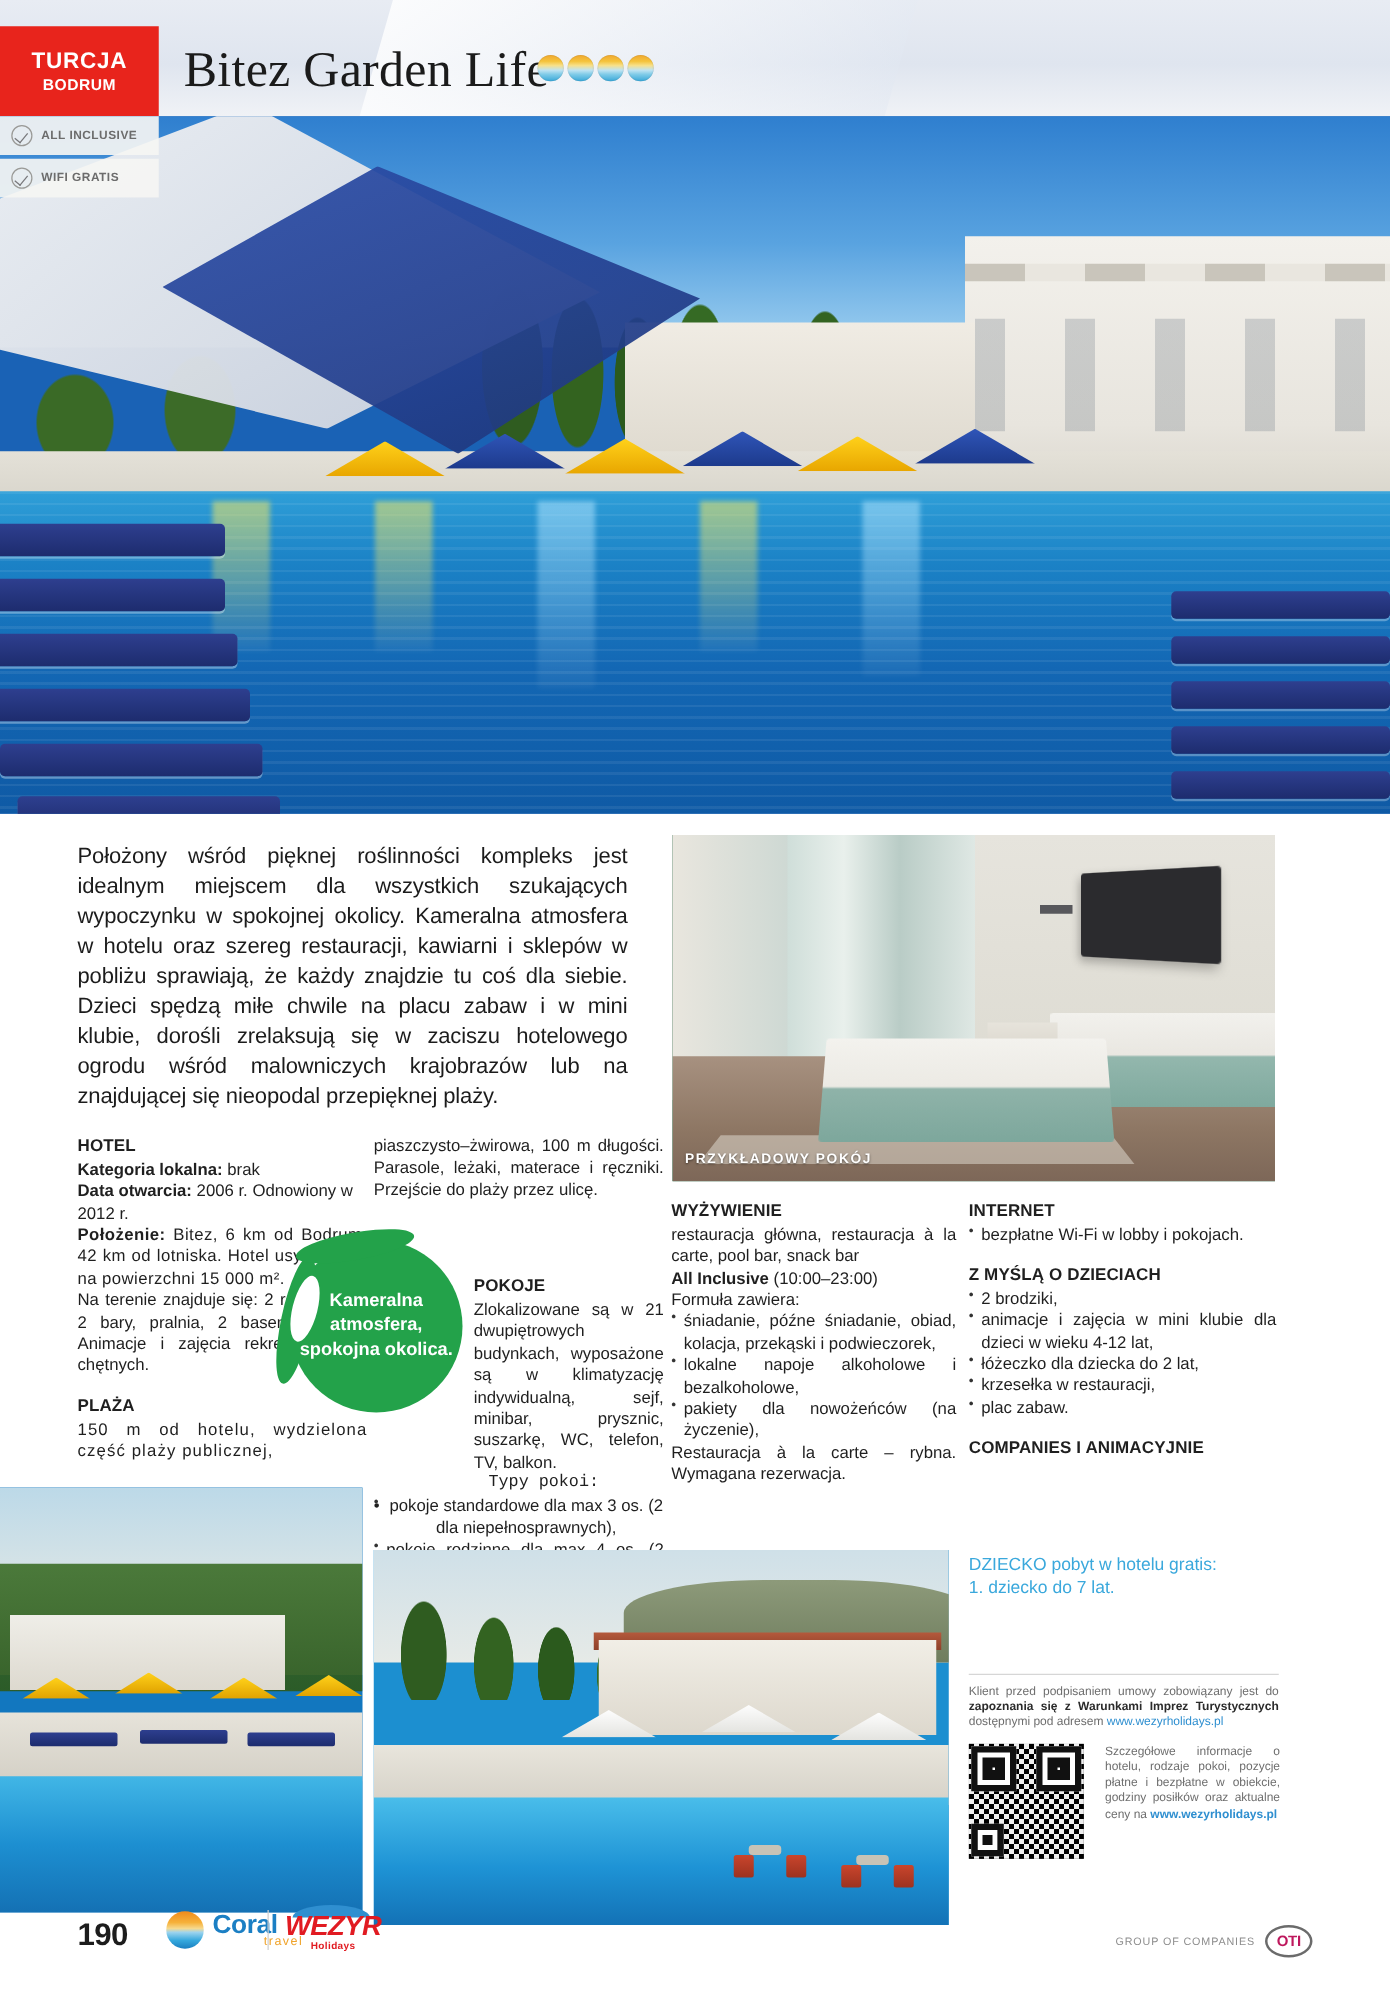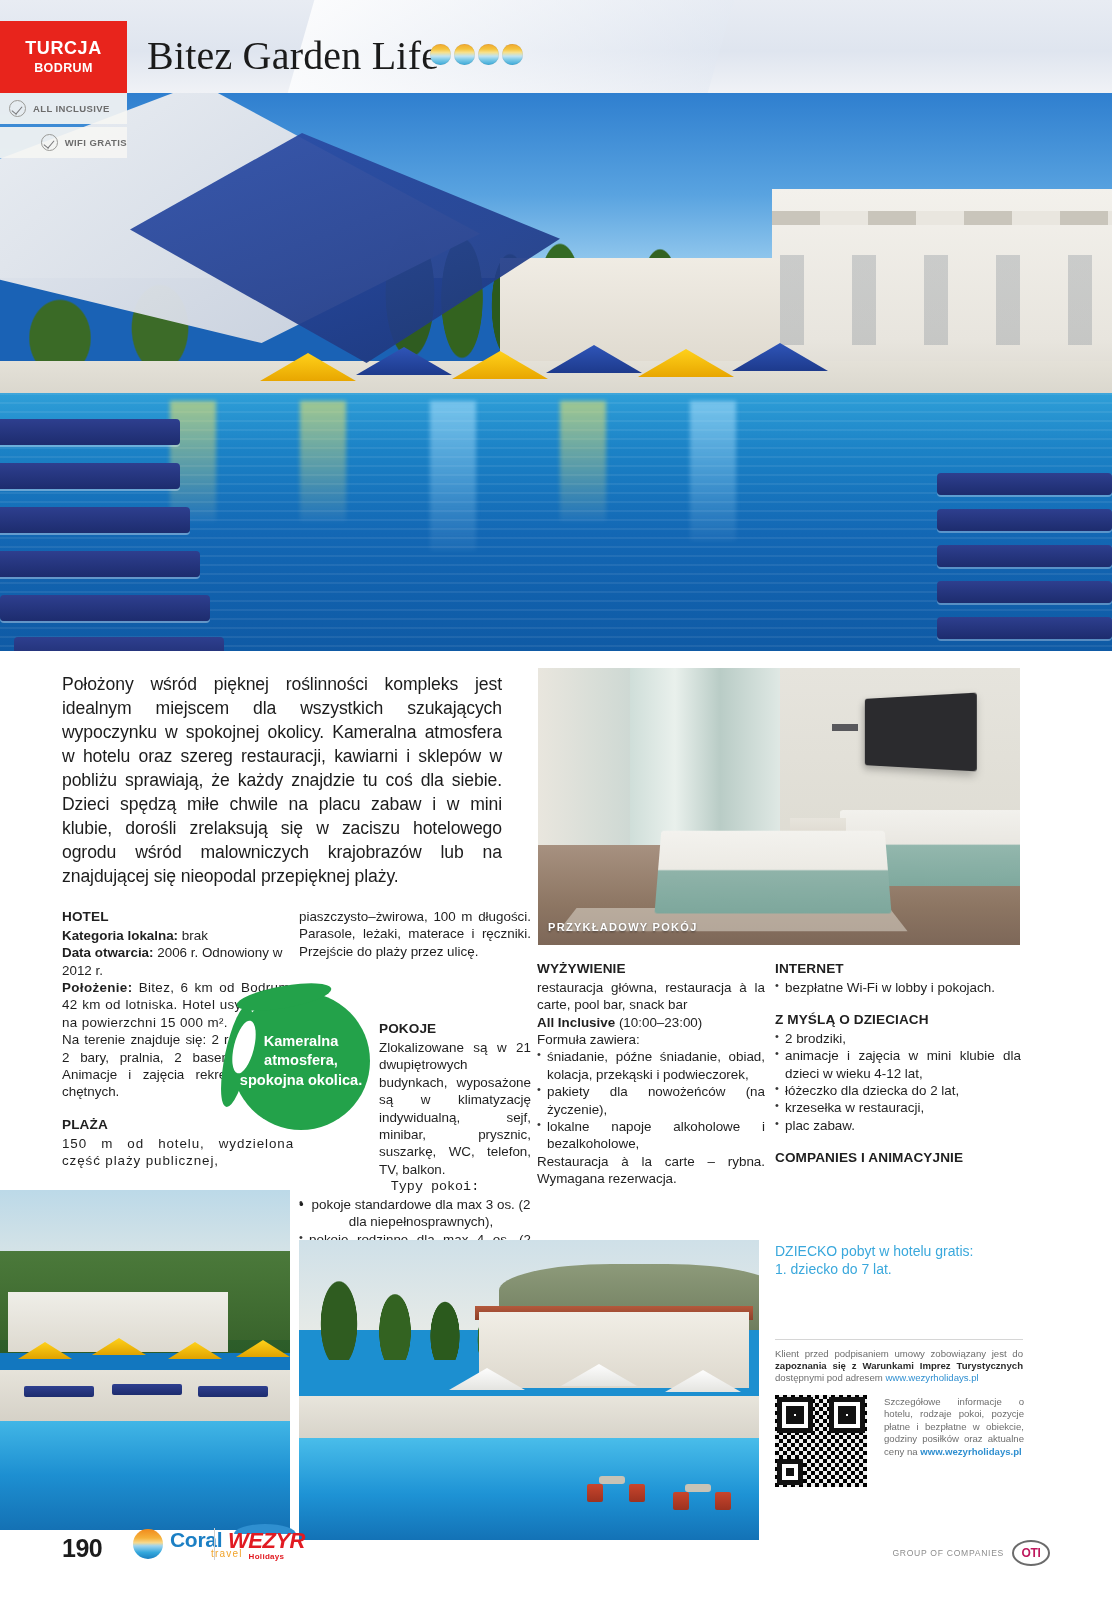--- a/index.html
+++ b/index.html
@@ -44,21 +44,21 @@
     box-shadow: inset 0 0 1px rgba(0,0,0,.25);
   }
 
   
   .badges { position:absolute; left:0; top: 93px; width: 127px; z-index: 6; }
   .badge {
     display:flex; align-items:center; gap:7px;
     background: rgba(245,245,243,.92);
     height: 31px; padding-left: 9px;
   }
-  .badge + .badge { margin-top: 3px; justify-content: flex-end; }
+  .badge + .badge { margin-top: 3px; }
   .badge-check {
     width: 17px; height: 17px; border-radius:50%;
     border: 1.2px solid #9a9a97; position:relative; flex: none;
   }
   .badge-check:after {
     content:""; position:absolute; left: 4px; top: 3px;
     width: 5px; height: 9px; border: 1.4px solid #77777a;
     border-top: none; border-left: none; transform: rotate(40deg);
   }
   .badge-label { font-size: 9.5px; font-weight: bold; color: #6c6c6c; letter-spacing: .4px; }
@@ -516,22 +516,22 @@
   <div class="col col-3">
     <div class="sec-head">WYŻYWIENIE</div>
     <div class="just">restauracja główna, restauracja à la carte, pool bar, snack bar</div>
     <div>
       <b>All Inclusive</b>
       <span>(10:00–23:00)</span>
     </div>
     <div>Formuła zawiera:</div>
     <ul class="bullets">
       <li><span>śniadanie, późne śniadanie, obiad, kolacja, przekąski i podwieczorek,</span></li>
+      <li><span>lokalne napoje alkoholowe i bezalkoholowe,</span></li>
       <li><span>pakiety dla nowożeńców (na życzenie),</span></li>
-      <li><span>lokalne napoje alkoholowe i bezalkoholowe,</span></li>
     </ul>
     <div class="just">Restauracja à la carte – rybna. Wymagana rezerwacja.</div>
   </div>
 
   <div class="col col-4">
     <div class="sec-head">INTERNET</div>
     <ul class="bullets">
       <li><span>bezpłatne Wi-Fi w lobby i pokojach.</span></li>
     </ul>
 

